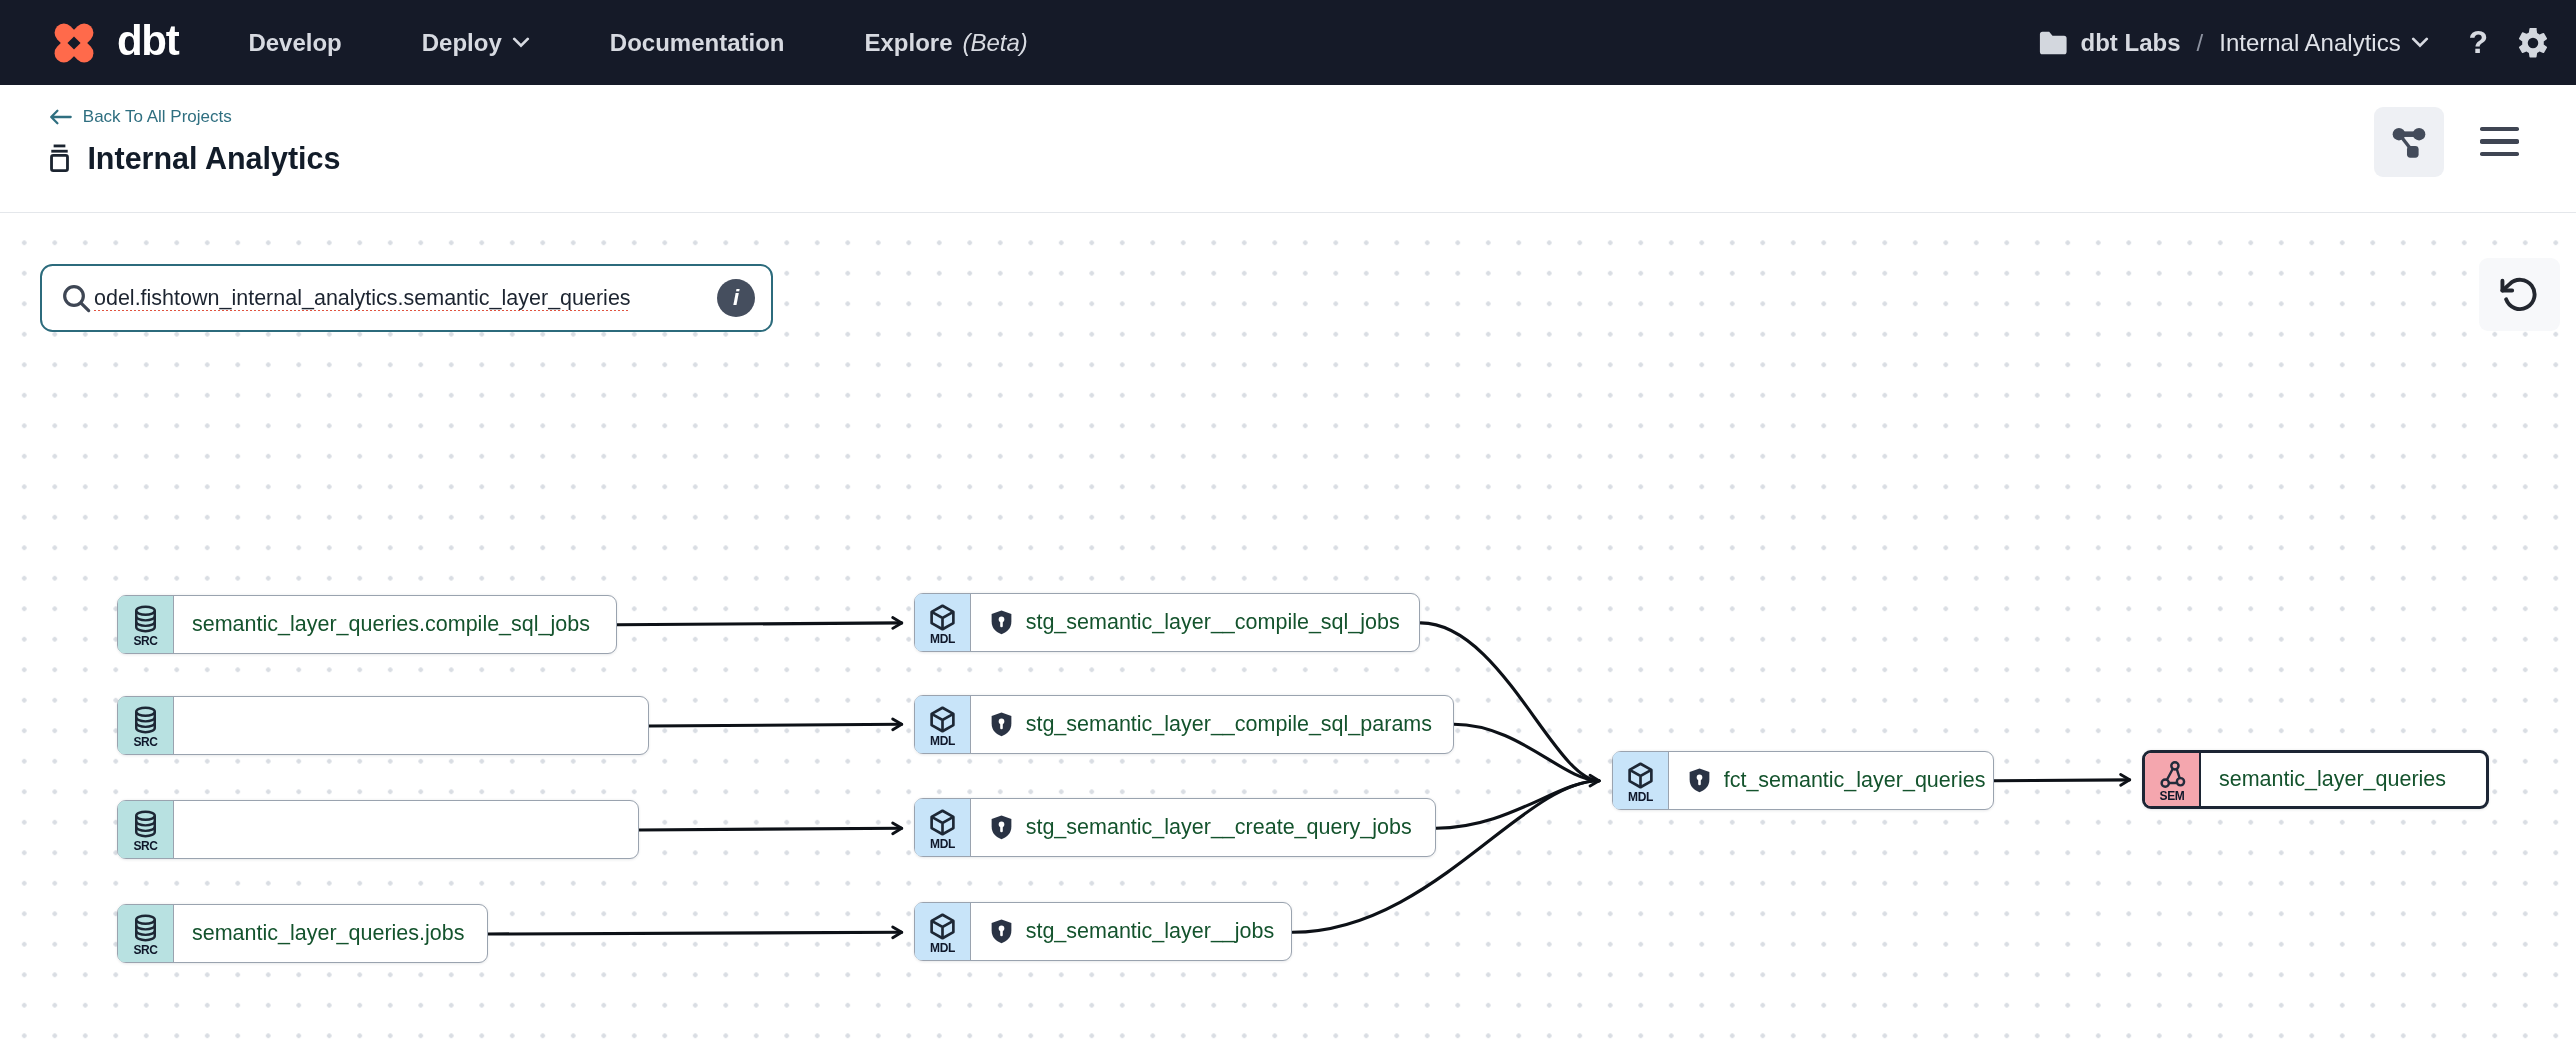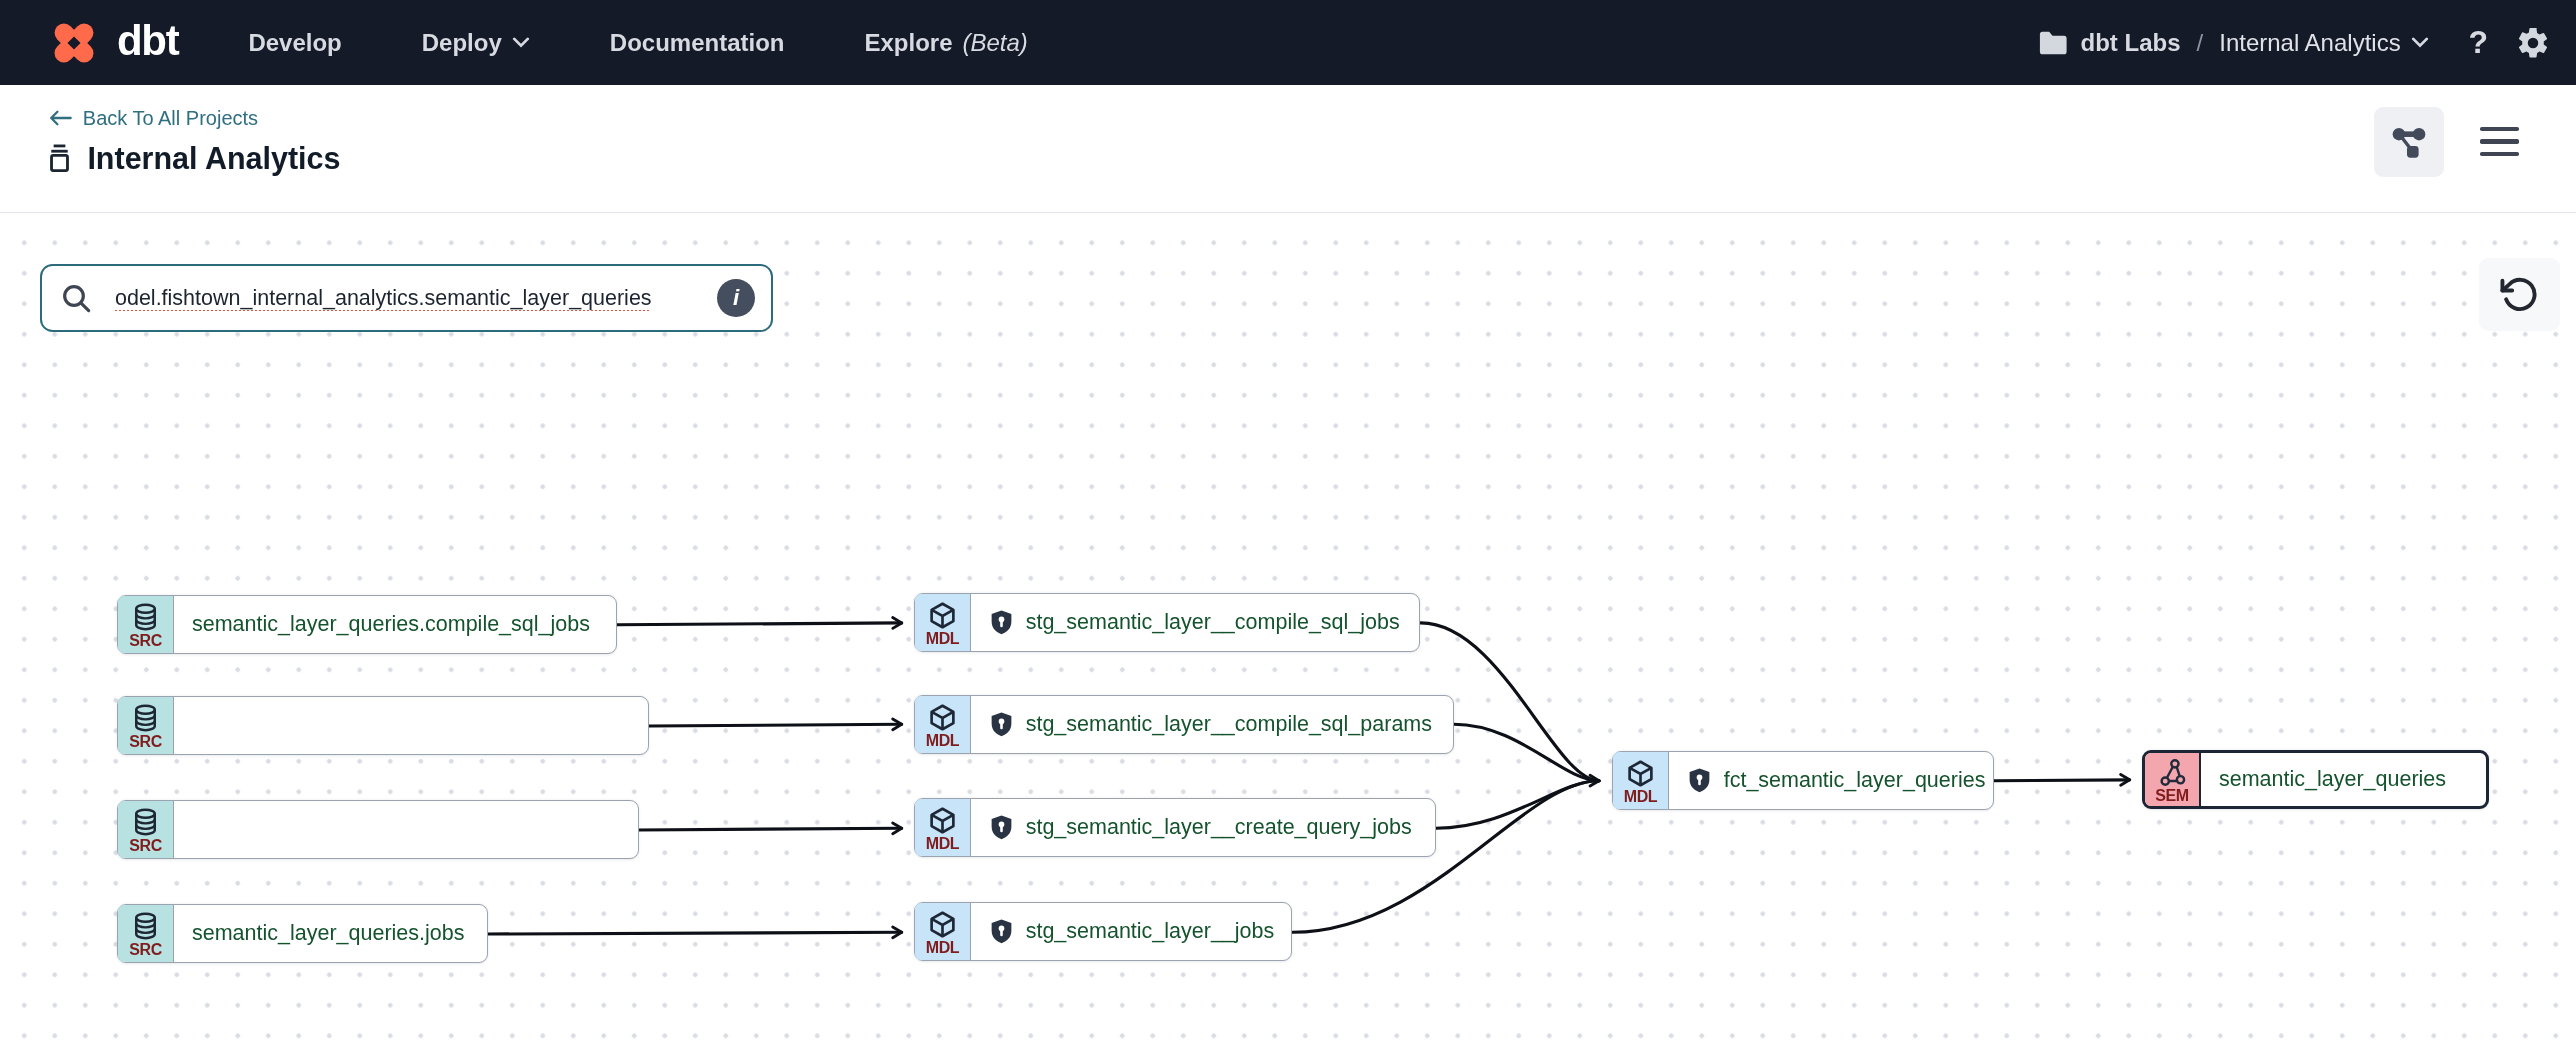--- a/index.html
+++ b/index.html
@@ -23,37 +23,37 @@
   .topbar-right { margin-left:auto; display:flex; align-items:center; color:#d7dae1; font-size:24px; }
   .tr-org { font-weight:700; margin-left:12.5px; white-space:nowrap; }
   .tr-slash { color:#8d93a0; margin:0 16px; font-weight:400; }
   .tr-project { font-weight:400; color:#dfe2e8; white-space:nowrap; }
   .tr-project-wrap { display:flex; align-items:center; gap:10.8px; cursor:pointer; }
   .tr-help { font-size:32px; font-weight:700; margin-left:39px; cursor:pointer; }
   .tr-gear { margin-left:27px; cursor:pointer; display:flex; }
 
   
   .pageheader { position:absolute; top:85px; left:0; right:0; height:128px; background:#ffffff; border-bottom:1.8px solid #e4e7eb; }
-  .back-link { position:absolute; top:21.5px; left:49px; display:flex; align-items:center; gap:10.8px; color:#2f6f80; font-size:20px; font-weight:500; cursor:pointer; }
+  .back-link { position:absolute; top:21.5px; left:49px; display:flex; align-items:center; gap:10.8px; color:#2f6f80; font-size:17px; font-weight:500; cursor:pointer; }
   .title-row { position:absolute; top:56px; left:45px; display:flex; align-items:center; gap:13.4px; color:#121c29; font-size:30.5px; font-weight:600; }
   .header-actions { position:absolute; top:21.5px; right:52px; display:flex; align-items:center; gap:30.5px; }
   .lineage-button { width:70px; height:70px; background:#eef0f4; border-radius:9px; display:grid; place-items:center; cursor:pointer; }
   .menu-button { display:flex; flex-direction:column; gap:8px; cursor:pointer; padding:5.4px; }
   .menu-button i { display:block; width:39px; height:4.5px; background:#3f4553; border-radius:1.8px; }
 
   
   .canvas {
     position:absolute; top:215px; left:0; right:0; bottom:0; background:#ffffff;
     background-image:radial-gradient(circle, #d9dde3 2px, transparent 2.5px);
     background-size:30.5px 30.5px; background-position:9px 12.5px;
   }
   .search-bar {
     position:absolute; left:40px; top:49px; width:733px; height:68px;
     background:#fff; border:2.7px solid #2c6b7c; border-radius:12.5px;
-    display:flex; align-items:center; gap:23px; padding:0 16px 0 18px; z-index:5;
+    display:flex; align-items:center; gap:2px; padding:0 16px 0 18px; z-index:5;
   }
   .search-text {
     flex:1; font-size:21.5px; color:#1c2430; white-space:nowrap; overflow:hidden;
     text-decoration:underline dotted #e05340; text-underline-offset:6.3px; text-decoration-thickness:2.2px;
   }
   .info-icon {
     width:38px; height:38px; border-radius:50%; background:#454e5e; color:#fff;
     font-size:22.4px; font-weight:700; font-style:italic; display:grid; place-items:center; cursor:pointer; flex:none;
   }
   .reset-button {
@@ -69,21 +69,21 @@
     border:1.8px solid #9aa3af; border-radius:9px; cursor:pointer;
     box-shadow:0 0.9px 2.7px rgba(20,30,45,0.10);
   }
   .node .badge {
     width:56px; flex:none; border-right:1.8px solid #9aa3af; border-radius:6.3px 0 0 6.3px;
     display:flex; flex-direction:column; align-items:center; justify-content:center; gap:0.9px; padding-top:2.7px;
   }
   .node.src .badge { background:#b8e1e1; }
   .node.mdl .badge { background:#c8e4f9; }
   .node.sem .badge { background:#f4a6ae; }
-  .badge-label { font-size:16px; font-weight:600; color:#7f1d1d; line-height:1; letter-spacing:-0.4px; }
+  .badge-label { font-size:12px; font-weight:600; color:#0f172a; line-height:1; letter-spacing:-0.4px; }
   .node-body { flex:1; display:flex; align-items:center; gap:11.7px; padding:0 18px; white-space:nowrap; }
   .node-label { font-size:21.5px; color:#14532d; }
   .node.selected { border:3.6px solid #1c2534; }
   .node.selected .badge { border-right:2.7px solid #1c2534; }
   .badge-icon, .shield { display:flex; }
 </style>
 </head>
 <body>
 
 <div class="app">

